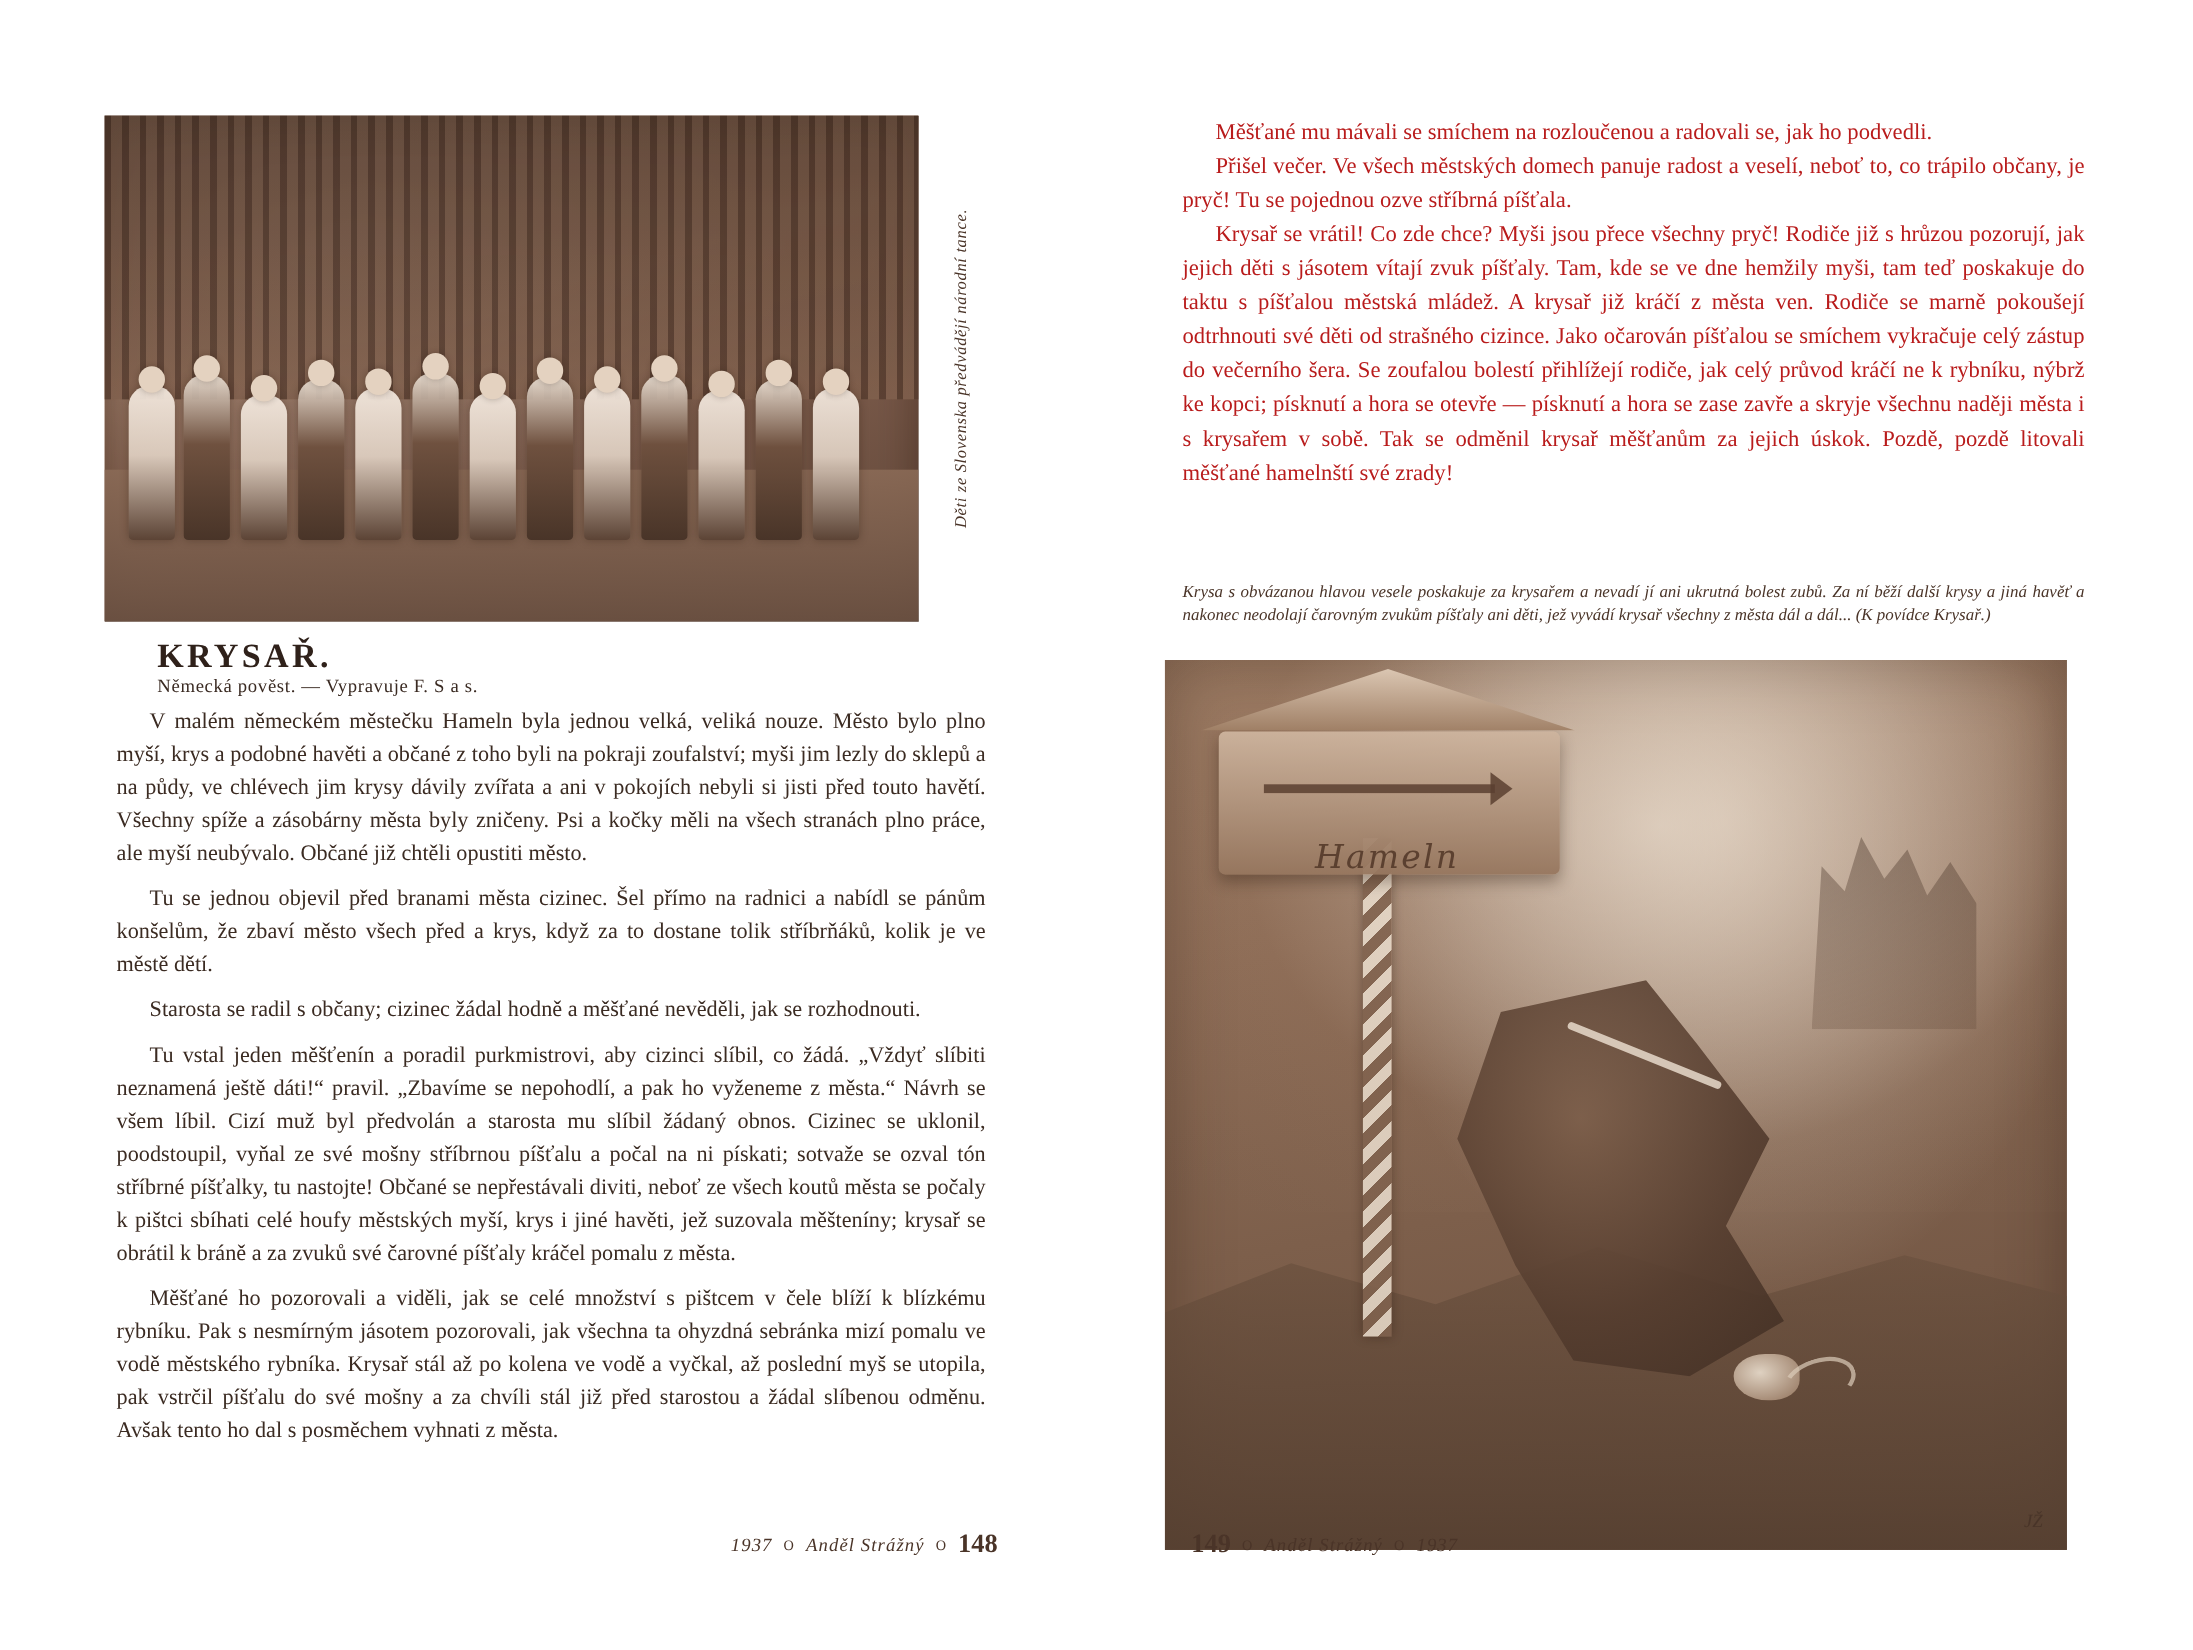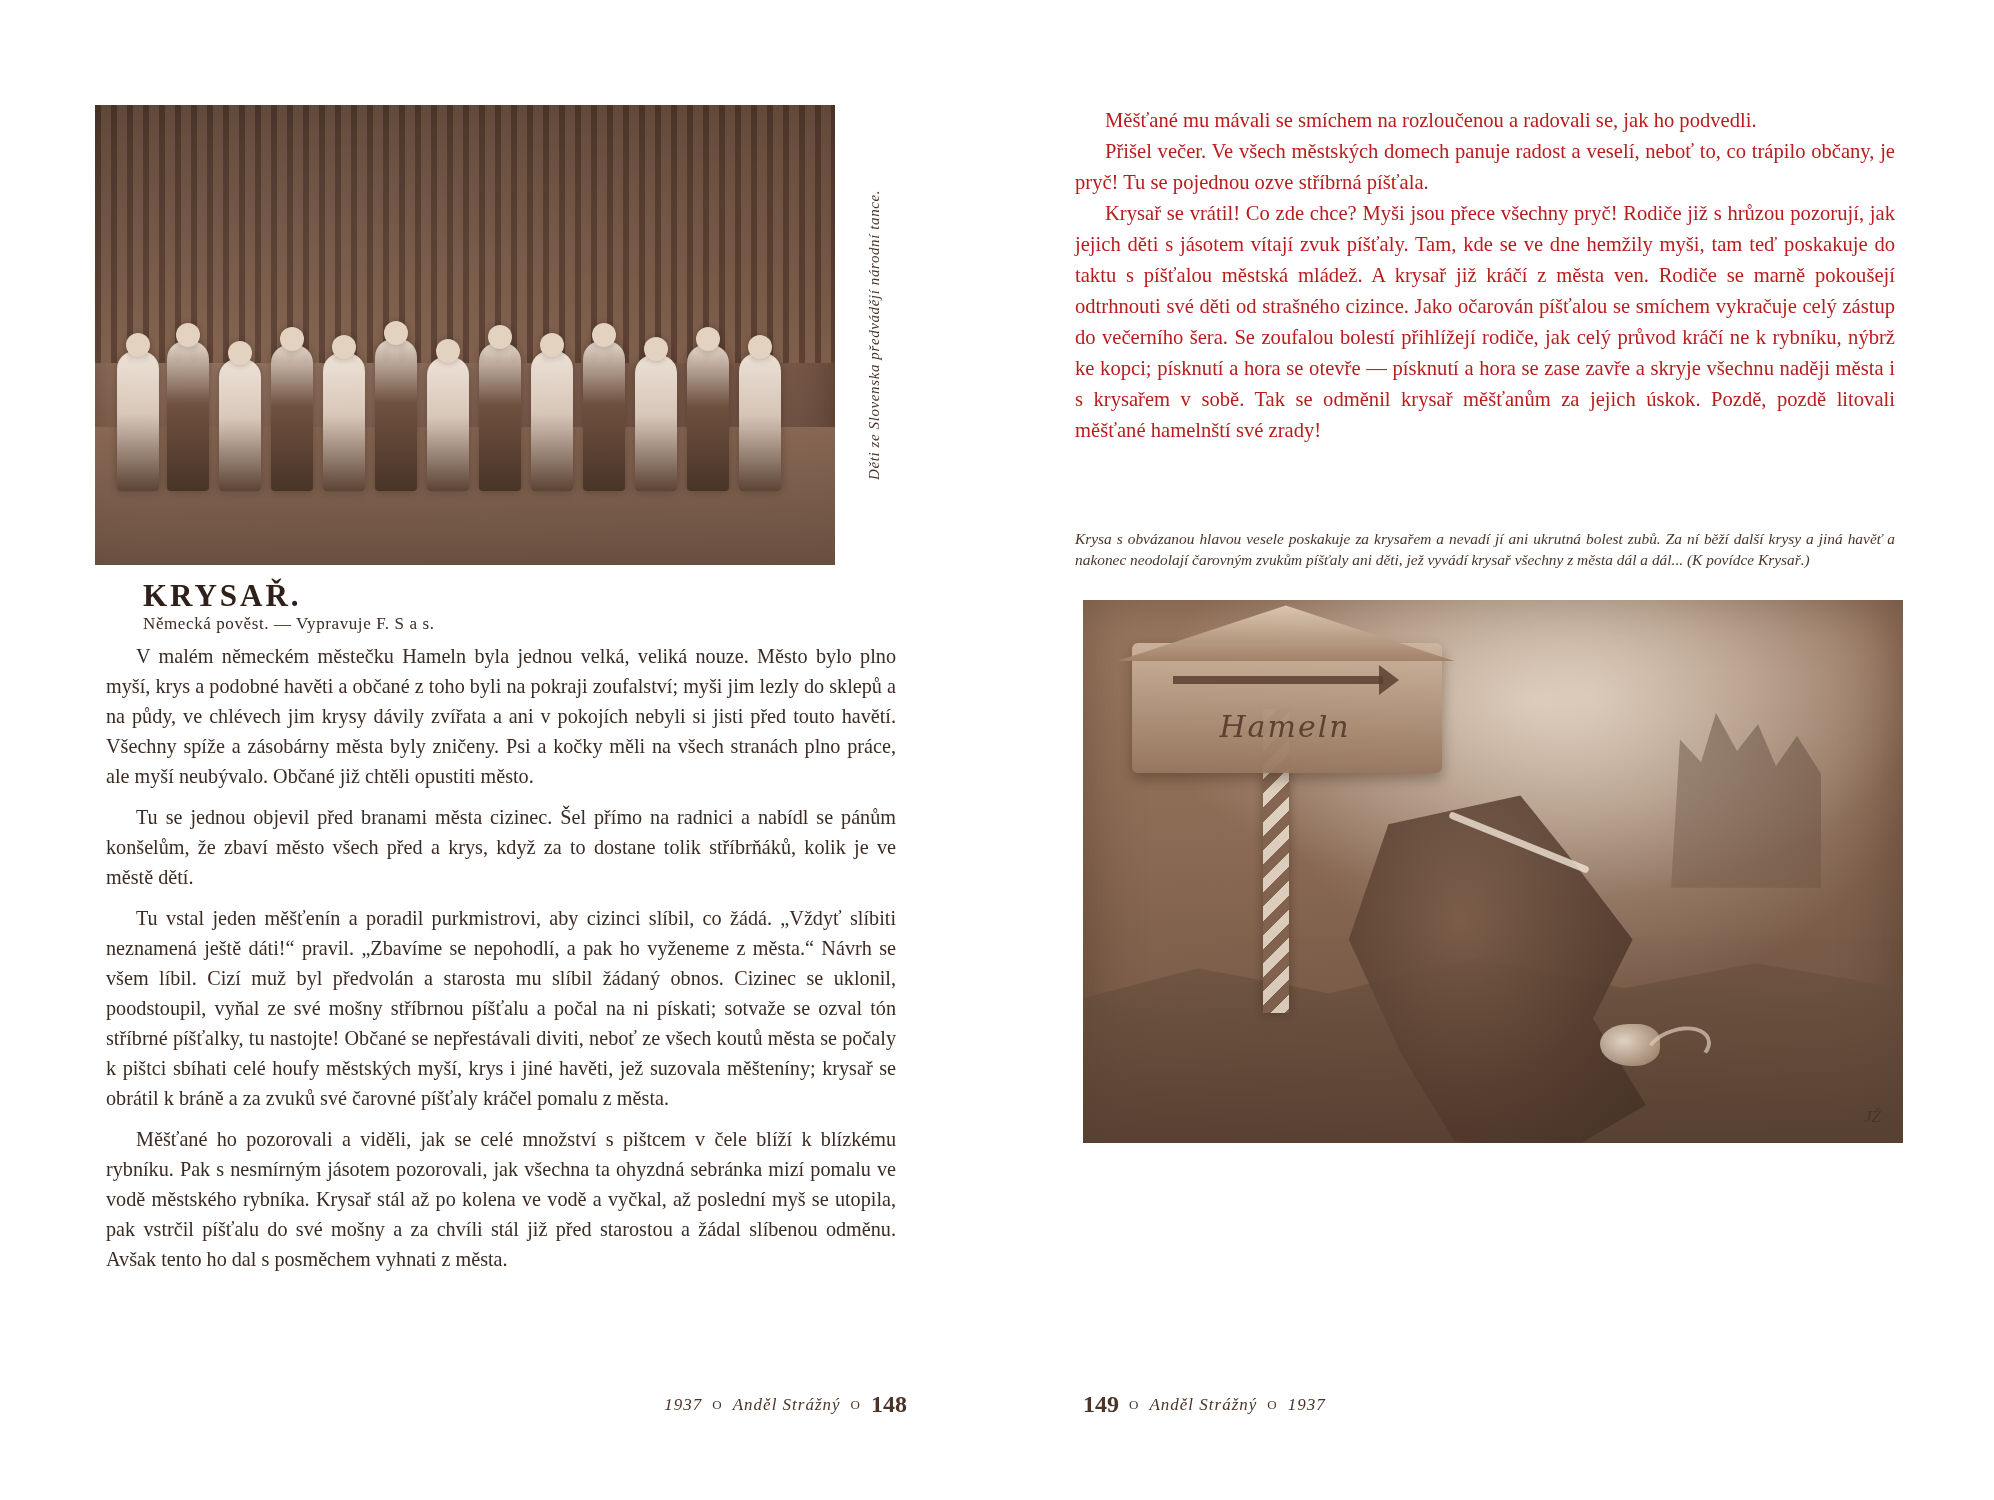--- a/index.html
+++ b/index.html
@@ -206,24 +206,24 @@
     width: 820px;
     font-size: 15.4px;
     line-height: 21px;
     font-style: italic;
     text-align: justify;
     color: #4a3428;
   }
 
   .photo-piper {
     position: absolute;
-    left: 86px;
+    left: 62px;
     top: 600px;
     width: 820px;
-    height: 543px;
+    height: 809px;
     background:
       radial-gradient(ellipse at 62% 18%, rgba(255,246,232,0.45) 0%, rgba(255,246,232,0) 48%),
       linear-gradient(170deg, #9c7b63 0%, #8d6c56 30%, #7d5f4b 58%, #6a4f3e 100%);
     box-shadow: inset 0 0 60px rgba(45,25,14,0.4);
     overflow: hidden;
   }
   .photo-piper .sky {
     position: absolute;
     left: 0; top: 0; width: 100%; height: 62%;
     background: radial-gradient(ellipse at 55% 30%, rgba(248,238,224,0.55) 0%, rgba(160,128,104,0.1) 60%, rgba(110,84,66,0.05) 100%);
@@ -382,20 +382,21 @@
     <div class="photo-caption-vertical">Děti ze Slovenska předvádějí národní tance.</div>
 
     <div class="title-row">
       <div class="story-title">KRYSAŘ.</div>
       <div class="story-byline">Německá pověst. — Vypravuje F. S a s.</div>
     </div>
 
     <div class="body-col">
       <p>V malém německém městečku Hameln byla jednou velká, veliká nouze. Město bylo plno myší, krys a podobné havěti a občané z toho byli na pokraji zoufalství; myši jim lezly do sklepů a na půdy, ve chlévech jim krysy dávily zvířata a ani v pokojích nebyli si jisti před touto havětí. Všechny spíže a zásobárny města byly zničeny. Psi a kočky měli na všech stranách plno práce, ale myší neubývalo. Občané již chtěli opustiti město.</p>
       <p>Tu se jednou objevil před branami města cizinec. Šel přímo na radnici a nabídl se pánům konšelům, že zbaví město všech před a krys, když za to dostane tolik stříbrňáků, kolik je ve městě dětí.</p>
+      <p>Starosta se radil s občany; cizinec žádal hodně a měšťané nevěděli, jak se rozhodnouti.</p>
       <p>Tu vstal jeden měšťenín a poradil purkmistrovi, aby cizinci slíbil, co žádá. „Vždyť slíbiti neznamená ještě dáti!“ pravil. „Zbavíme se nepohodlí, a pak ho vyženeme z města.“ Návrh se všem líbil. Cizí muž byl předvolán a starosta mu slíbil žádaný obnos. Cizinec se uklonil, poodstoupil, vyňal ze své mošny stříbrnou píšťalu a počal na ni pískati; sotvaže se ozval tón stříbrné píšťalky, tu nastojte! Občané se nepřestávali diviti, neboť ze všech koutů města se počaly k pištci sbíhati celé houfy městských myší, krys i jiné havěti, jež suzovala měšteníny; krysař se obrátil k bráně a za zvuků své čarovné píšťaly kráčel pomalu z města.</p>
       <p>Měšťané ho pozorovali a viděli, jak se celé množství s pištcem v čele blíží k blízkému rybníku. Pak s nesmírným jásotem pozorovali, jak všechna ta ohyzdná sebránka mizí pomalu ve vodě městského rybníka. Krysař stál až po kolena ve vodě a vyčkal, až poslední myš se utopila, pak vstrčil píšťalu do své mošny a za chvíli stál již před starostou a žádal slíbenou odměnu. Avšak tento ho dal s posměchem vyhnati z města.</p>
     </div>
 
     <div class="folio folio-left">
       <span>1937</span>
       <span class="dot">O</span>
       <span>Anděl Strážný</span>
       <span class="dot">O</span>
       <span class="num">148</span>

